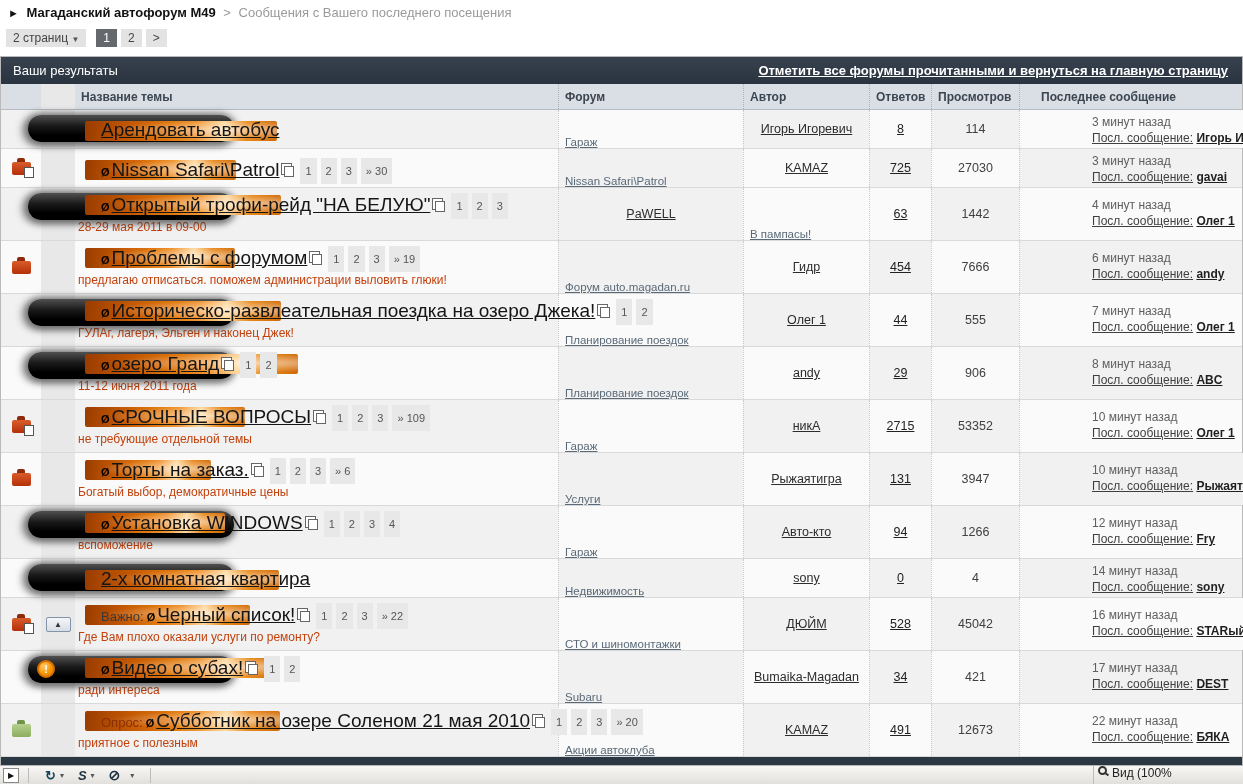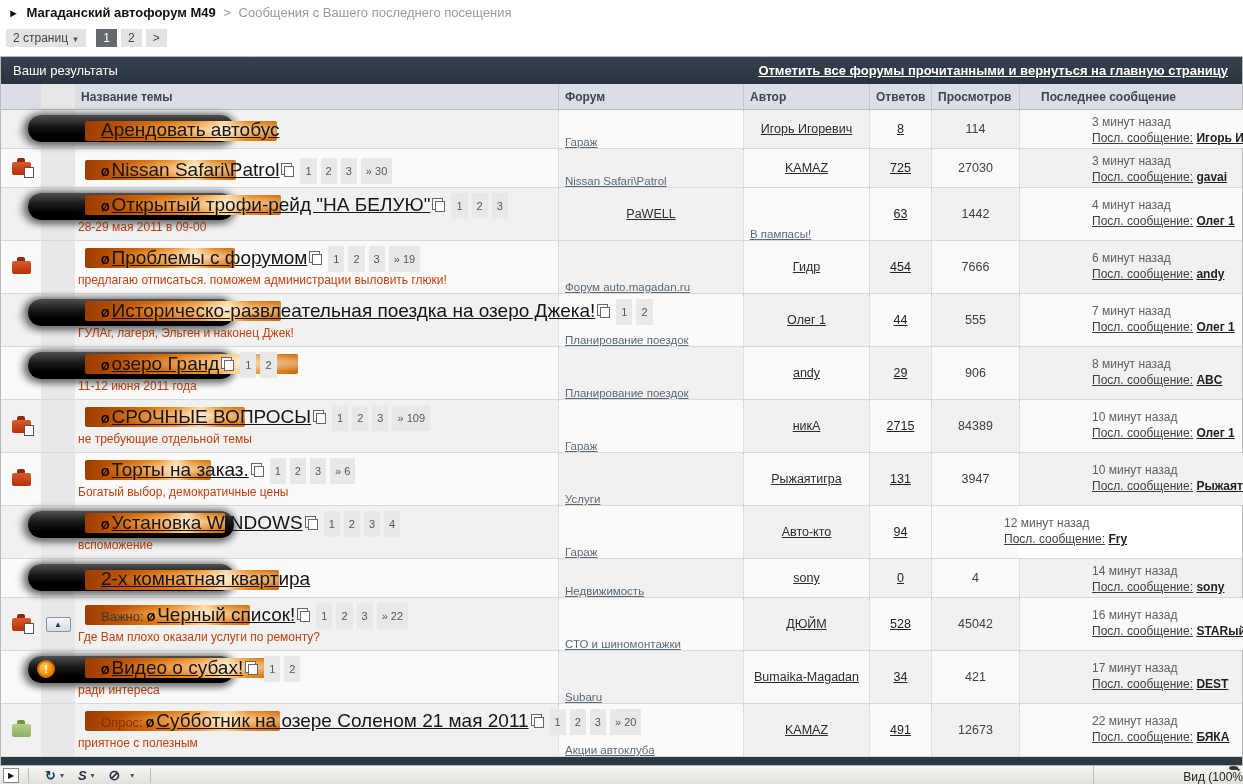--- a/index.html
+++ b/index.html
@@ -106,22 +106,22 @@
   .nextbar { height:8px; background:#2c3744; border-left:1px solid #b9b9b9; border-right:1px solid #b9b9b9; }
   .statusbar { position:absolute; left:0; right:0; bottom:0; height:19px;
      background:linear-gradient(#f8f7f5,#e2e0dc); border-top:1px solid #b5b5b5;
      display:flex; align-items:center; font-size:11px; color:#333; }
   .sb-box { width:16px; height:15px; border:1px solid #8a8a8a; background:#fff; margin:0 3px 0 3px;
      text-align:center; line-height:13px; font-size:8px; color:#111; cursor:pointer; }
   .sb-sep { width:1px; height:15px; background:#bcbcbc; margin:0 6px; }
   .sb-group { display:flex; align-items:center; gap:2px; }
   .sb-ico { font-size:13px; font-weight:bold; color:#1d3040; margin-left:10px; cursor:pointer; }
   .sb-caret { font-size:8px; color:#555; margin:0 2px; cursor:pointer; }
-  .sb-right { margin-left:auto; display:flex; align-items:flex-end; border-left:1px solid #bcbcbc;
-     padding-left:4px; height:100%; min-width:150px;flex-direction:column; }
+  .sb-right { margin-left:auto; display:flex; align-items:flex-start; border-left:1px solid #bcbcbc;
+     padding-left:4px; height:100%; min-width:150px; }
   .mag { width:9px; height:9px; border:2px solid #333; border-radius:50%; position:relative;
      display:inline-block; margin-right:5px; }
   .mag::after { content:""; position:absolute; width:5px; height:2px; background:#333;
      right:-4px; bottom:-2px; transform:rotate(40deg); }
   .zoomlbl { font-size:12px; color:#222; }
   .arc { position:absolute; left:2px; top:773px; width:36px; height:34px; border:2px solid #5aa0d8;
      border-radius:50%; z-index:0; }
 </style>
 </head>
 <body>
@@ -336,21 +336,21 @@
         <div class="cell c3 dotl cb">
           <a class="flink">Гараж</a>
         </div>
         <div class="cell cc dotl ca">
           <a class="alink">никА</a>
         </div>
         <div class="cell cc dotl cb">
           <a class="rlink">2715</a>
         </div>
         <div class="cell cc dotl ca">
-          <span class="views">84389</span>
+          <span class="views">53352</span>
         </div>
         <div class="cell c7 dotl cb">
           <div class="ltime">10 минут назад</div>
           <div><a class="llabel">Посл. сообщение:</a> <a class="luser">Олег 1</a></div>
         </div>
       </div>
       <div class="grid trow">
         <div class="cell c0 cb">
           <span class="fi fi-hot"></span>
         </div>
@@ -392,20 +392,23 @@
         </div>
         <div class="cell c3 dotl cb">
           <a class="flink">Гараж</a>
         </div>
         <div class="cell cc dotl ca">
           <a class="alink">Авто-кто</a>
         </div>
         <div class="cell cc dotl cb">
           <a class="rlink">94</a>
         </div>
+        <div class="cell cc dotl ca">
+          <span class="views">1266</span>
+        </div>
         <div class="cell c7 dotl cb">
           <div class="ltime">12 минут назад</div>
           <div><a class="llabel">Посл. сообщение:</a> <a class="luser">Fry</a></div>
         </div>
       </div>
       <div class="grid trow short">
         <div class="blob"></div>
         <div class="cell c0 cb"></div>
         <div class="cell c0 stripe"></div>
         <div class="cell tcell cb">
@@ -492,21 +495,21 @@
         </div>
       </div>
       <div class="grid trow">
         <div class="cell c0 ca">
           <span class="fi fi-green"></span>
         </div>
         <div class="cell c0 stripe"></div>
         <div class="cell tcell ca">
           <div class="tline">
             <div class="hl" style="width: 195px;"></div>
-            <div class="tcontent"><span class="tprefix" style="color: rgb(139, 46, 0);">Опрос:</span><span class="unread">Ø</span><a class="tlink">Субботник на озере Соленом 21 мая 2011</a><span class="mp"></span><span class="pg">1</span><span class="pg">2</span><span class="pg">3</span><span class="pg">» 20</span></div>
+            <div class="tcontent"><span class="tprefix" style="color: rgb(139, 46, 0);">Опрос:</span><span class="unread">Ø</span><a class="tlink">Субботник на озере Соленом 21 мая 2010</a><span class="mp"></span><span class="pg">1</span><span class="pg">2</span><span class="pg">3</span><span class="pg">» 20</span></div>
           </div>
           <div class="tsub">приятное с полезным</div>
         </div>
         <div class="cell c3 dotl cb">
           <a class="flink">Акции автоклуба</a>
         </div>
         <div class="cell cc dotl ca">
           <a class="alink">KAMAZ</a>
         </div>
         <div class="cell cc dotl cb">

